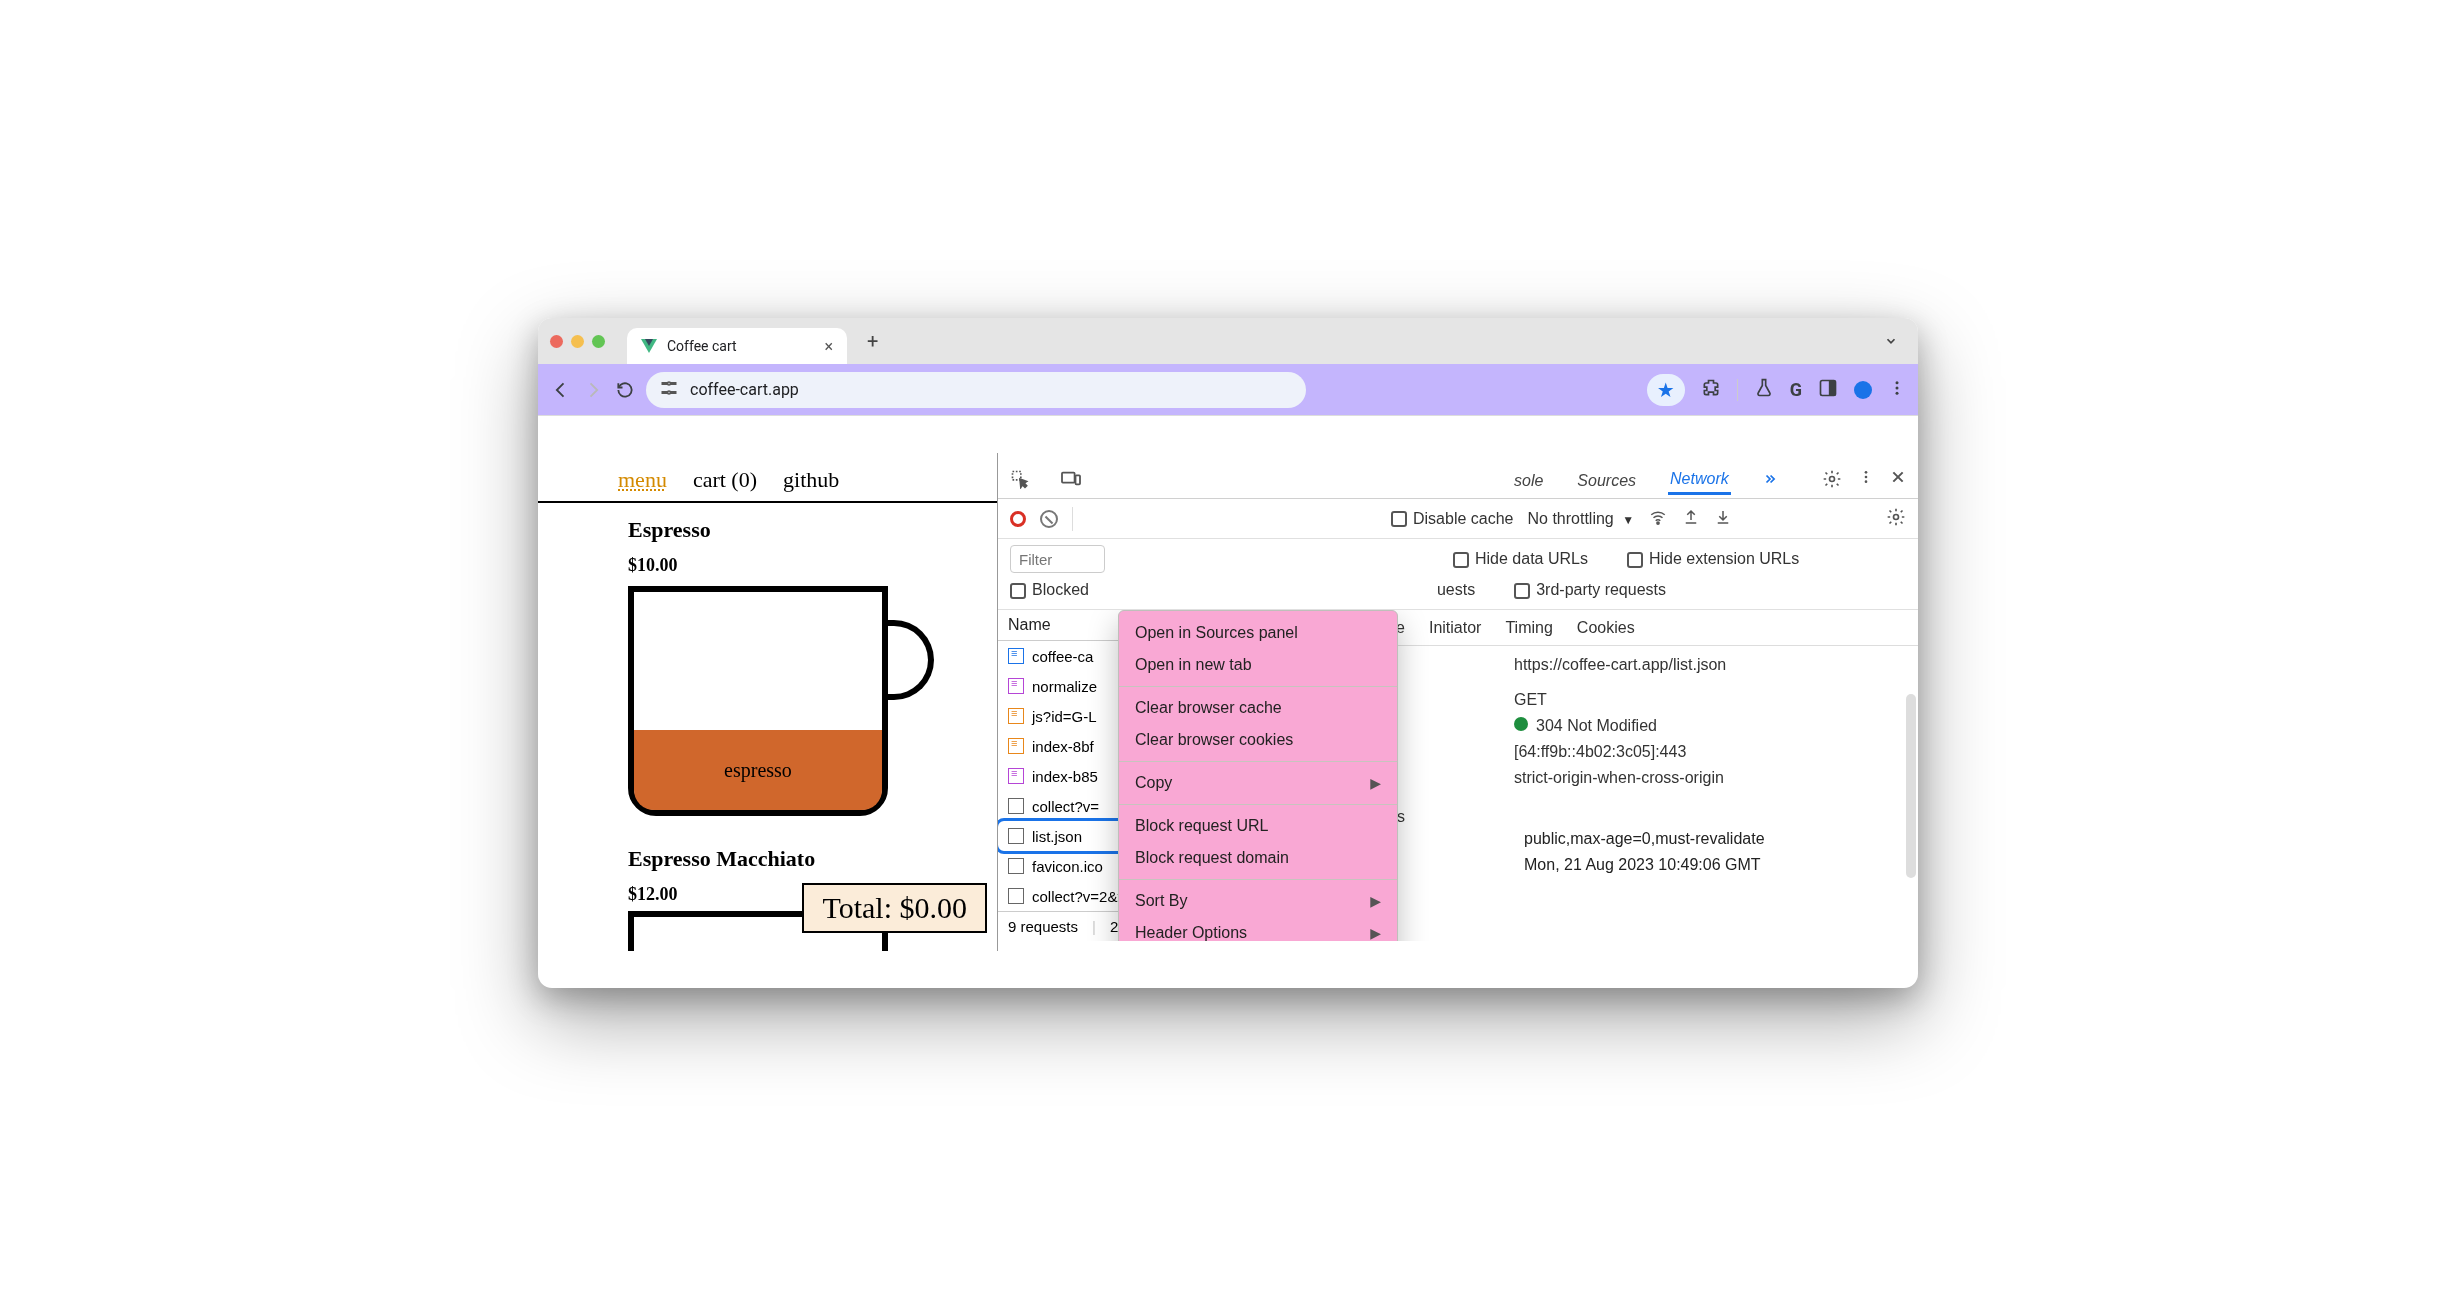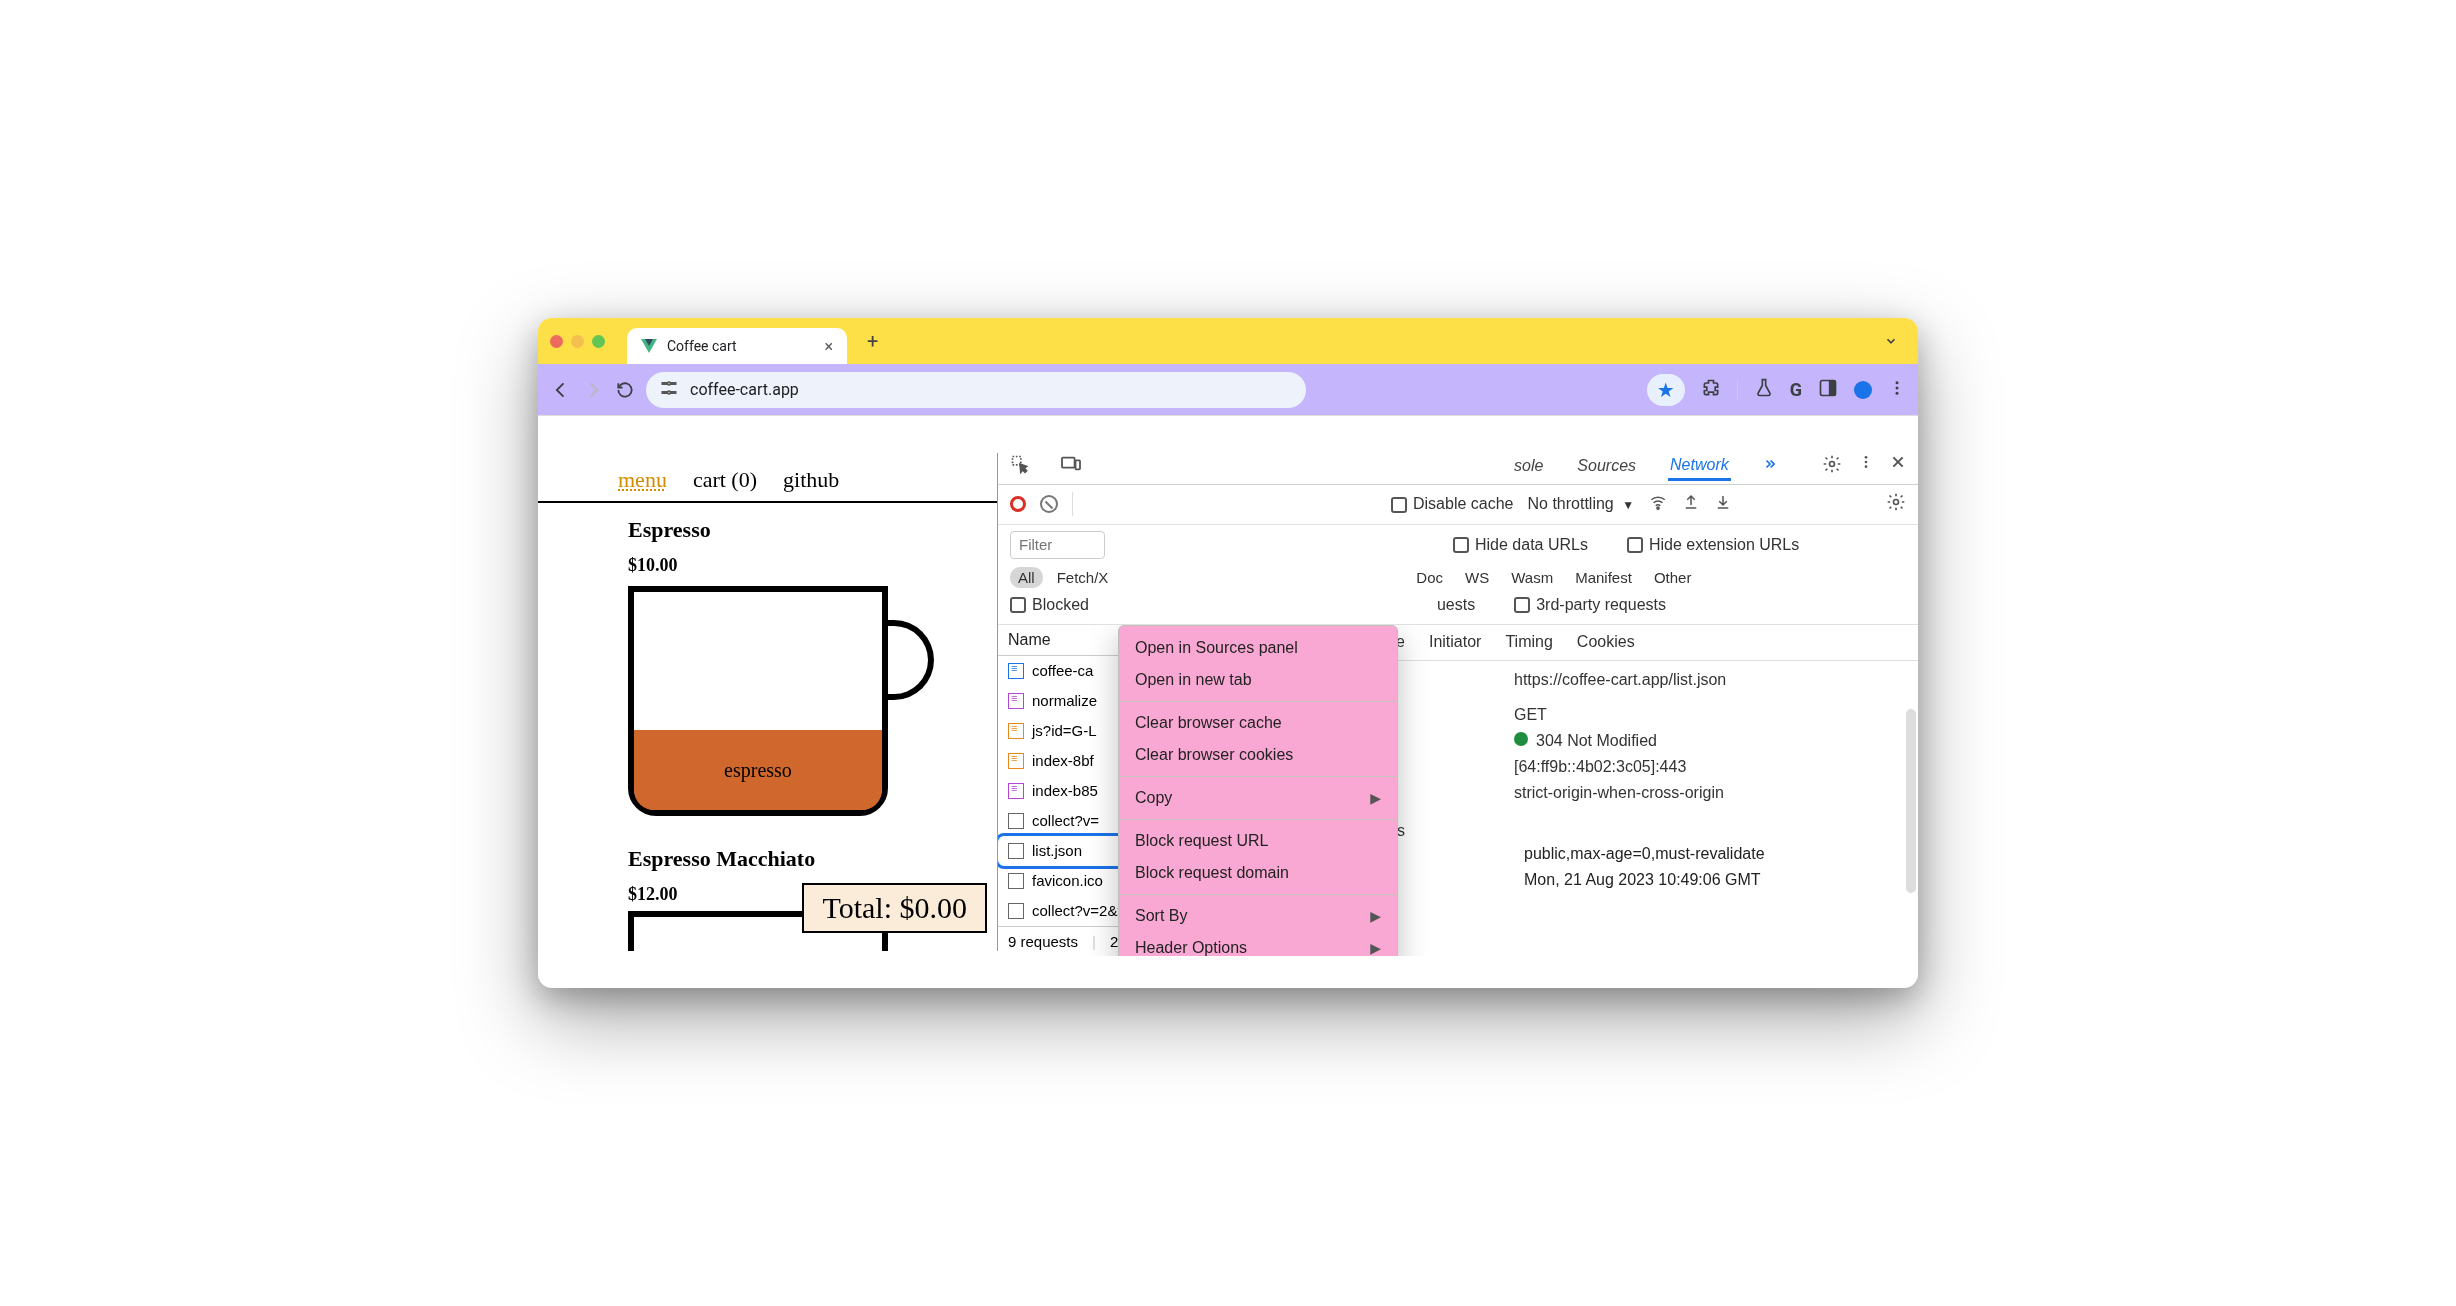--- a/index.html
+++ b/index.html
@@ -20,21 +20,21 @@
     overflow: hidden;
     box-shadow: 0 30px 80px rgba(0,0,0,0.35), 0 10px 30px rgba(0,0,0,0.25);
     display: flex;
     flex-direction: column;
     position: relative;
   }
 
   
   .titlebar {
     height: 46px;
-    background: #fde047;
+    background: #e5e5e5;
     display: flex;
     align-items: center;
     padding: 0 12px;
     gap: 10px;
   }
   .traffic { display:flex; gap:8px; margin-right:12px;}
   .dot { width:13px; height:13px; border-radius:50%; }
   .dot.red{background:#ec6a5e;} .dot.yellow{background:#f5bf4f;} .dot.green{background:#62c554;}
   .tab {
     background:#fff; height:36px; margin-top:10px;
@@ -378,30 +378,20 @@
         </span>
       </div>
 
       <div class="filterbar">
         <div class="filterrow">
           <input class="filter-input" placeholder="Filter" style="">
           <span style="width:270px"></span>
           <label><span class="cb"></span><span>Hide data URLs</span></label>
           <label><span class="cb"></span><span>Hide extension URLs</span></label>
         </div>
-        <div class="chipbar">
-          <span class="chip active">All</span>
-          <span class="chip">Fetch/X</span>
-          <span style="width:280px"></span>
-          <span class="chip">Doc</span>
-          <span class="chip">WS</span>
-          <span class="chip">Wasm</span>
-          <span class="chip">Manifest</span>
-          <span class="chip">Other</span>
-        </div>
         <div class="filterrow">
           <label><span class="cb"></span><span>Blocked</span></label>
           <span style="width:270px"></span>
           <span>uests</span>
           <label><span class="cb"></span><span>3rd-party requests</span></label>
         </div>
       </div>
 
       <div class="net-body">
         <div class="net-left" style="position:relative;">

